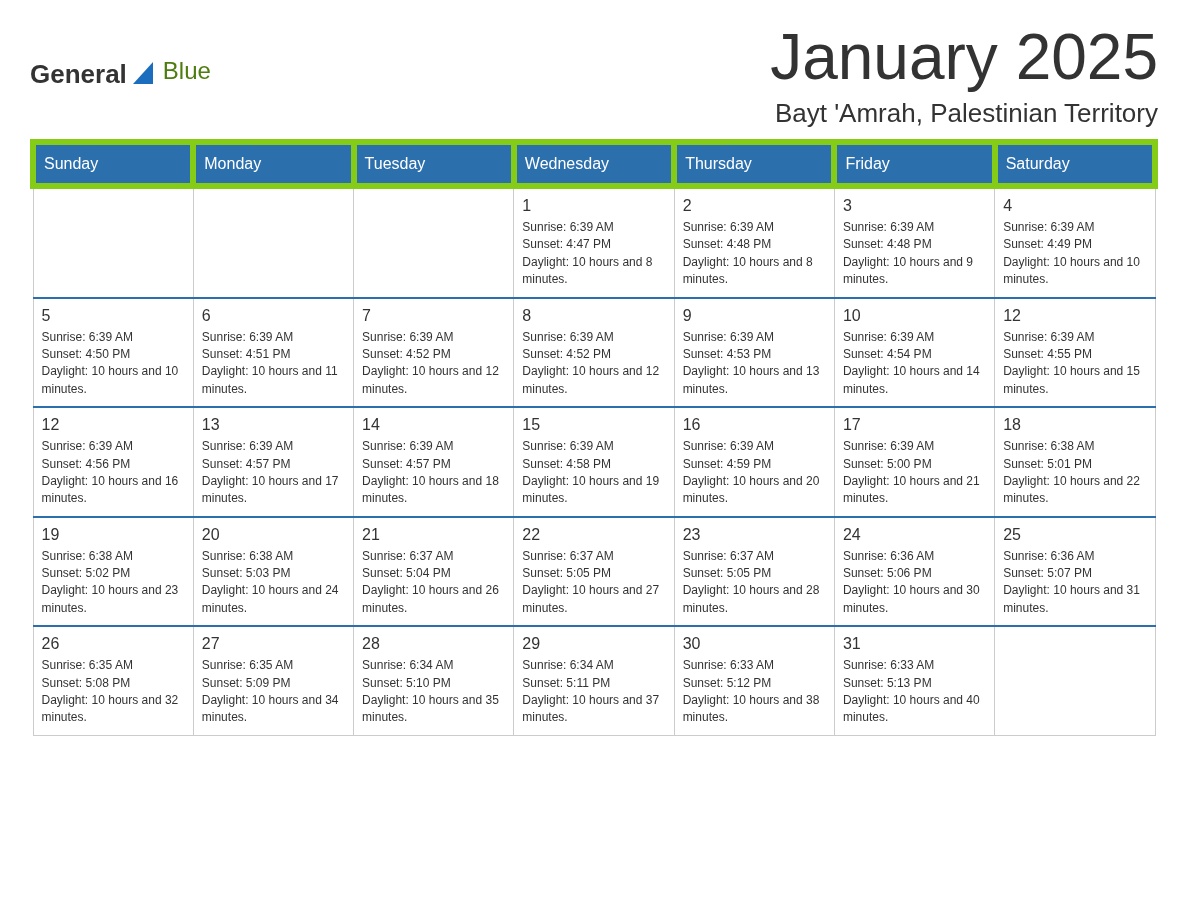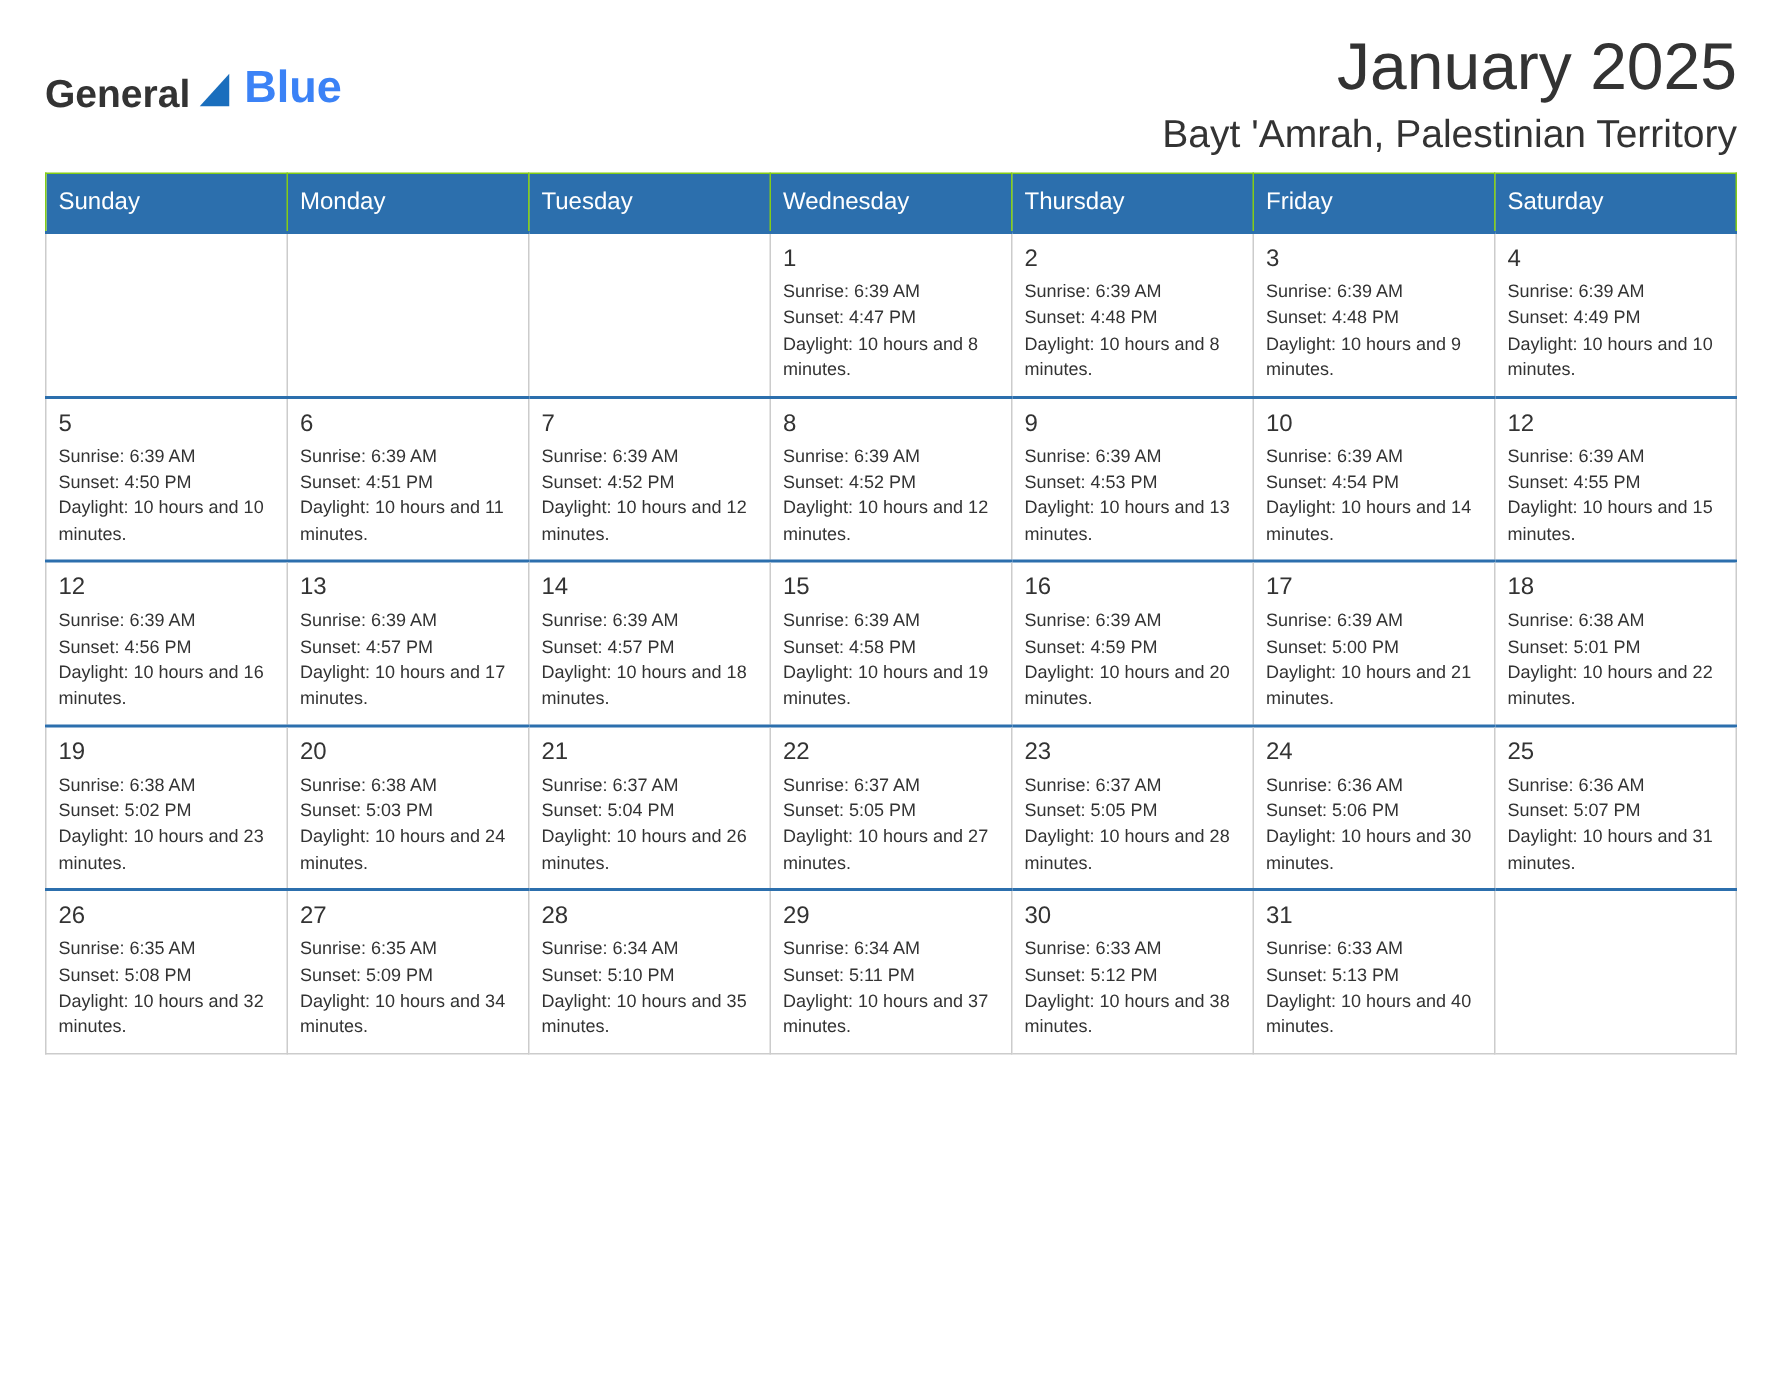--- a/index.html
+++ b/index.html
@@ -21,50 +21,50 @@
       display: flex;
       align-items: center;
       gap: 4px;
     }
     .logo-text-general {
       font-size: 26px;
       font-weight: bold;
       color: #333;
     }
     .logo-text-blue {
-      font-size: 30px;
-      font-weight: bold;
-      color: #3b82f6;
+      font-size: 24px;
+      font-weight: normal;
+      color: #4d7c0f;
     }
     .title-section {
       text-align: right;
     }
     .month-title {
-      font-size: 44px;
+      font-size: 64px;
       font-weight: normal;
       color: #333;
     }
     .location-title {
       font-size: 26px;
       color: #333;
       margin-top: 4px;
     }
     .calendar {
       width: 100%;
       border-collapse: collapse;
       margin-top: 10px;
     }
     .calendar th {
       background-color: #2c6fad;
       color: #fff;
       font-size: 16px;
       font-weight: normal;
       padding: 10px 8px;
       text-align: left;
-      border: 1px solid #84cc16;
+      border: 6px solid #84cc16;
     }
     .calendar td {
       vertical-align: top;
       padding: 8px;
       border: 1px solid #ccc;
       width: calc(100% / 7);
       min-height: 100px;
     }
     .calendar tr td {
       border-top: 2px solid #2c6fad;

